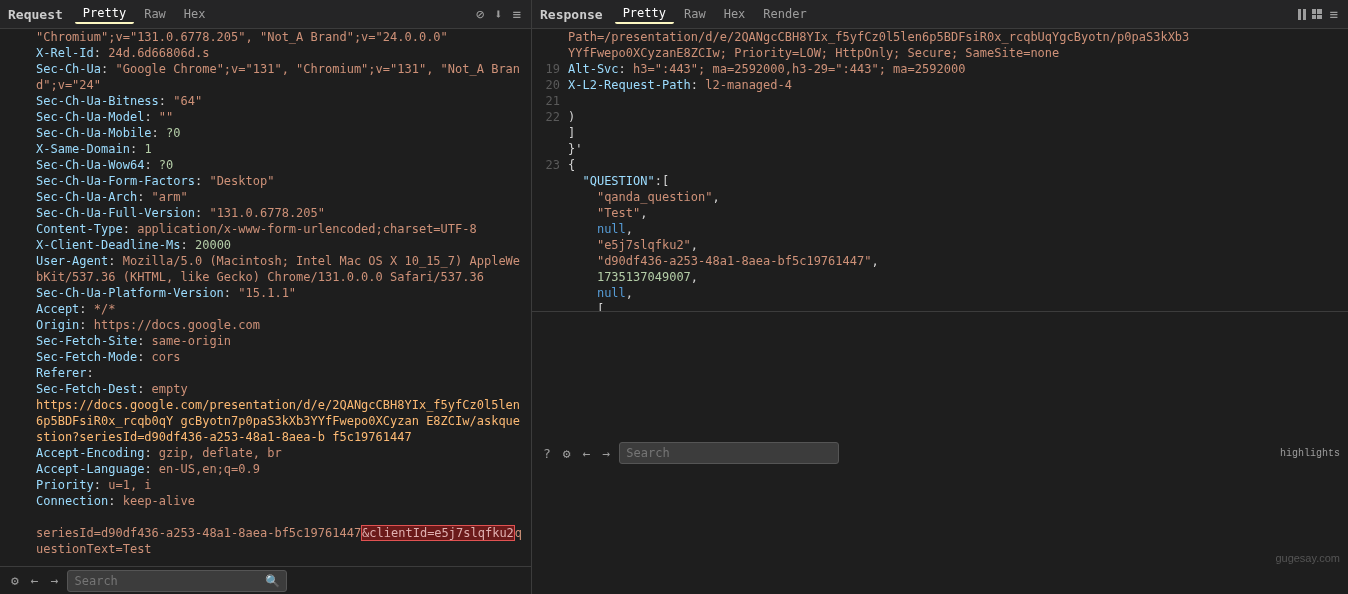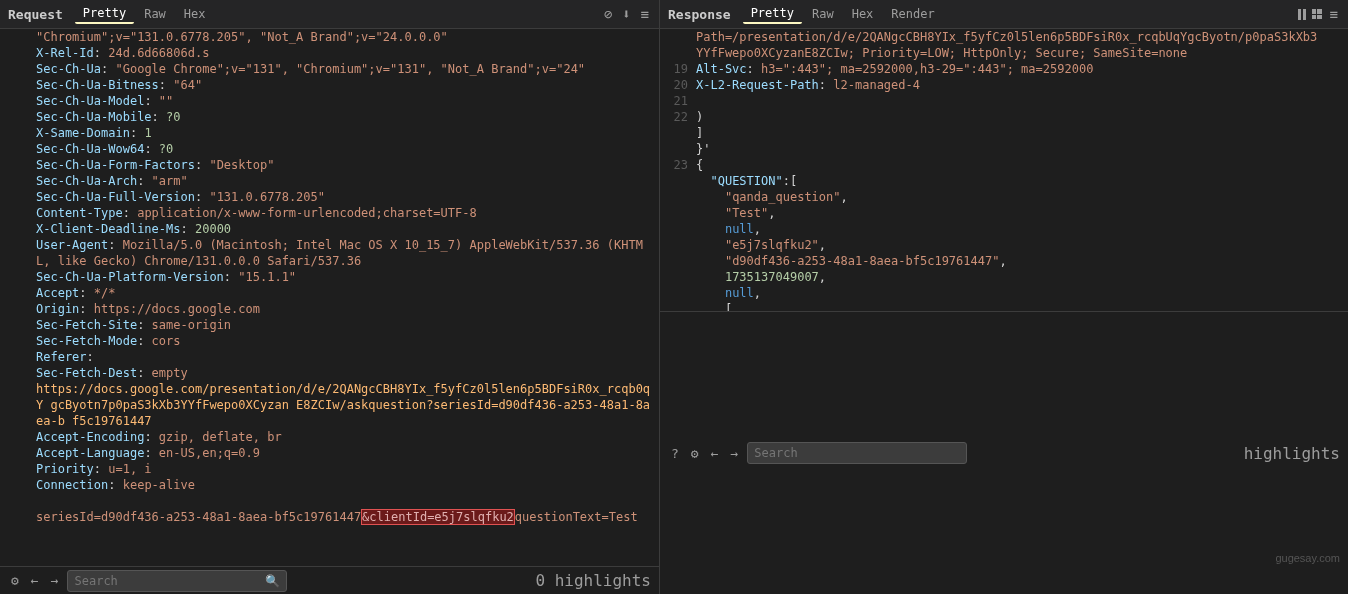--- a/index.html
+++ b/index.html
@@ -21,21 +21,21 @@
       overflow: hidden;
     }
 
     .panel {
       display: flex;
       flex-direction: column;
       overflow: hidden;
     }
 
     .panel-left {
-      width: 660px;
+      width: 532px;
       border-right: 1px solid #3c3c3c;
     }
 
     .panel-right {
       flex: 1;
     }
 
     .panel-header {
       display: flex;
       align-items: center;
@@ -174,22 +174,23 @@
       width: 100%;
     }
 
     .search-icon-unicode {
       color: #9d9d9d;
       font-size: 12px;
     }
 
     .highlights-count {
       color: #9d9d9d;
-      font-size: 16px;
+      font-size: 10px;
       white-space: nowrap;
+      font-family: Liberation Mono, monospace;
     }
 
     .icon-btn {
       color: #9d9d9d;
       cursor: pointer;
       font-size: 13px;
       padding: 2px 3px;
     }
 
     .watermark {

